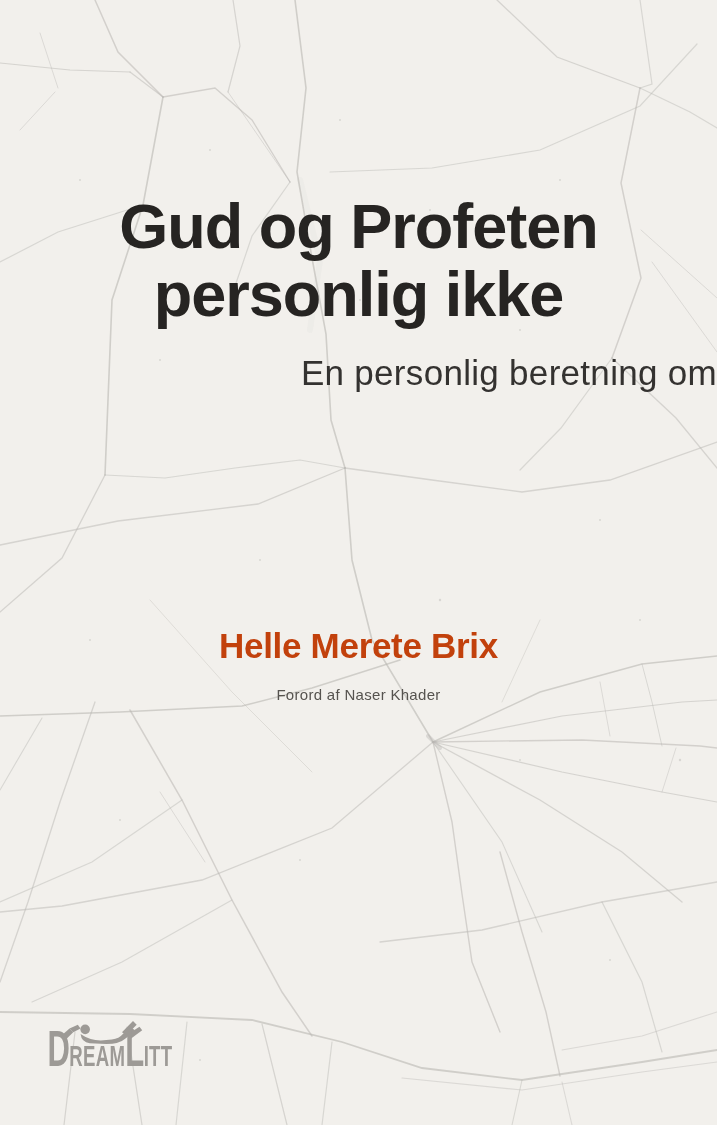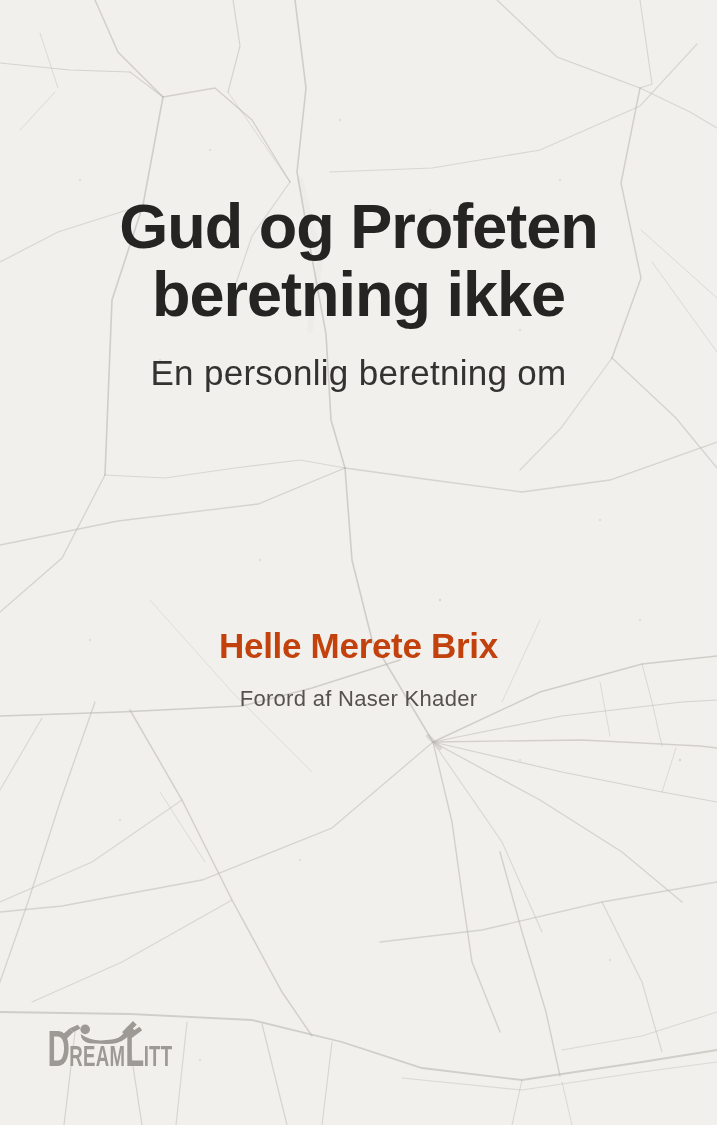--- a/index.html
+++ b/index.html
@@ -33,21 +33,21 @@
     line-height: 68px;
     font-weight: 700;
     letter-spacing: -1px;
     color: #262422;
   }
 
   .subtitle {
     position: absolute;
     top: 352px; left: 0; right: 0;
     margin: 0;
-    text-align: center;
+    text-align: right;
     font-size: 35px;
     line-height: 42px;
     font-weight: 400;
     letter-spacing: 0.3px;
     color: #343230;
   }
 
   .author {
     position: absolute;
     top: 626px; left: 0; right: 0;
@@ -55,21 +55,21 @@
     font-size: 35px;
     font-weight: 700;
     letter-spacing: -0.3px;
     color: #c2410c;
   }
 
   .foreword {
     position: absolute;
     top: 686px; left: 0; right: 0;
     text-align: center;
-    font-size: 22px;
+    font-size: 15px;
     font-weight: 400;
     letter-spacing: 0.3px;
     color: #56534f;
   }
 
   .publisher-logo {
     position: absolute;
     top: 1018px; left: 0; right: 0;
     height: 60px;
     text-align: left;
@@ -199,21 +199,21 @@
         <circle cx="680" cy="760" r="1.2"></circle>
       <circle cx="360" cy="300" r="1"></circle>
         <circle cx="120" cy="820" r="1"></circle>
     </g>
   </svg>
 
   <div class="text-layer">
 
     <h1 class="title">
       <span>Gud og Profeten</span><br>
-      <span>beretning ikke</span>
+      <span>personlig ikke</span>
     </h1>
 
     <h2 class="subtitle">
       <span>En personlig beretning om</span><br>
     </h2>
 
     <div class="author">Helle Merete Brix</div>
 
     <div class="foreword">Forord af Naser Khader</div>
 

